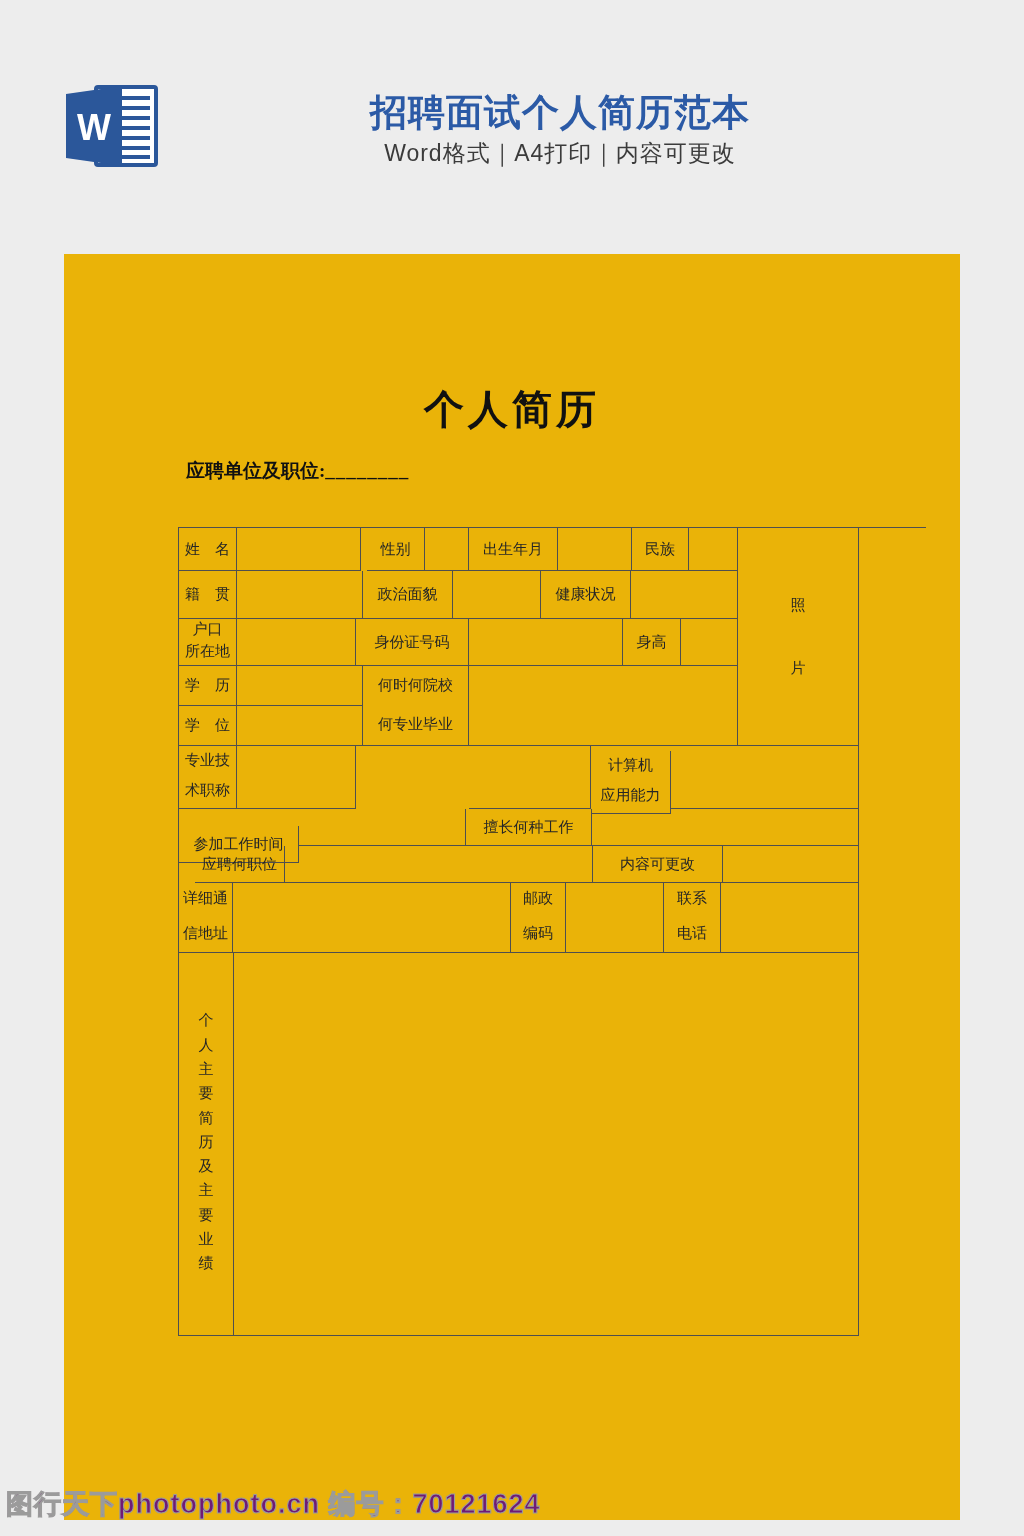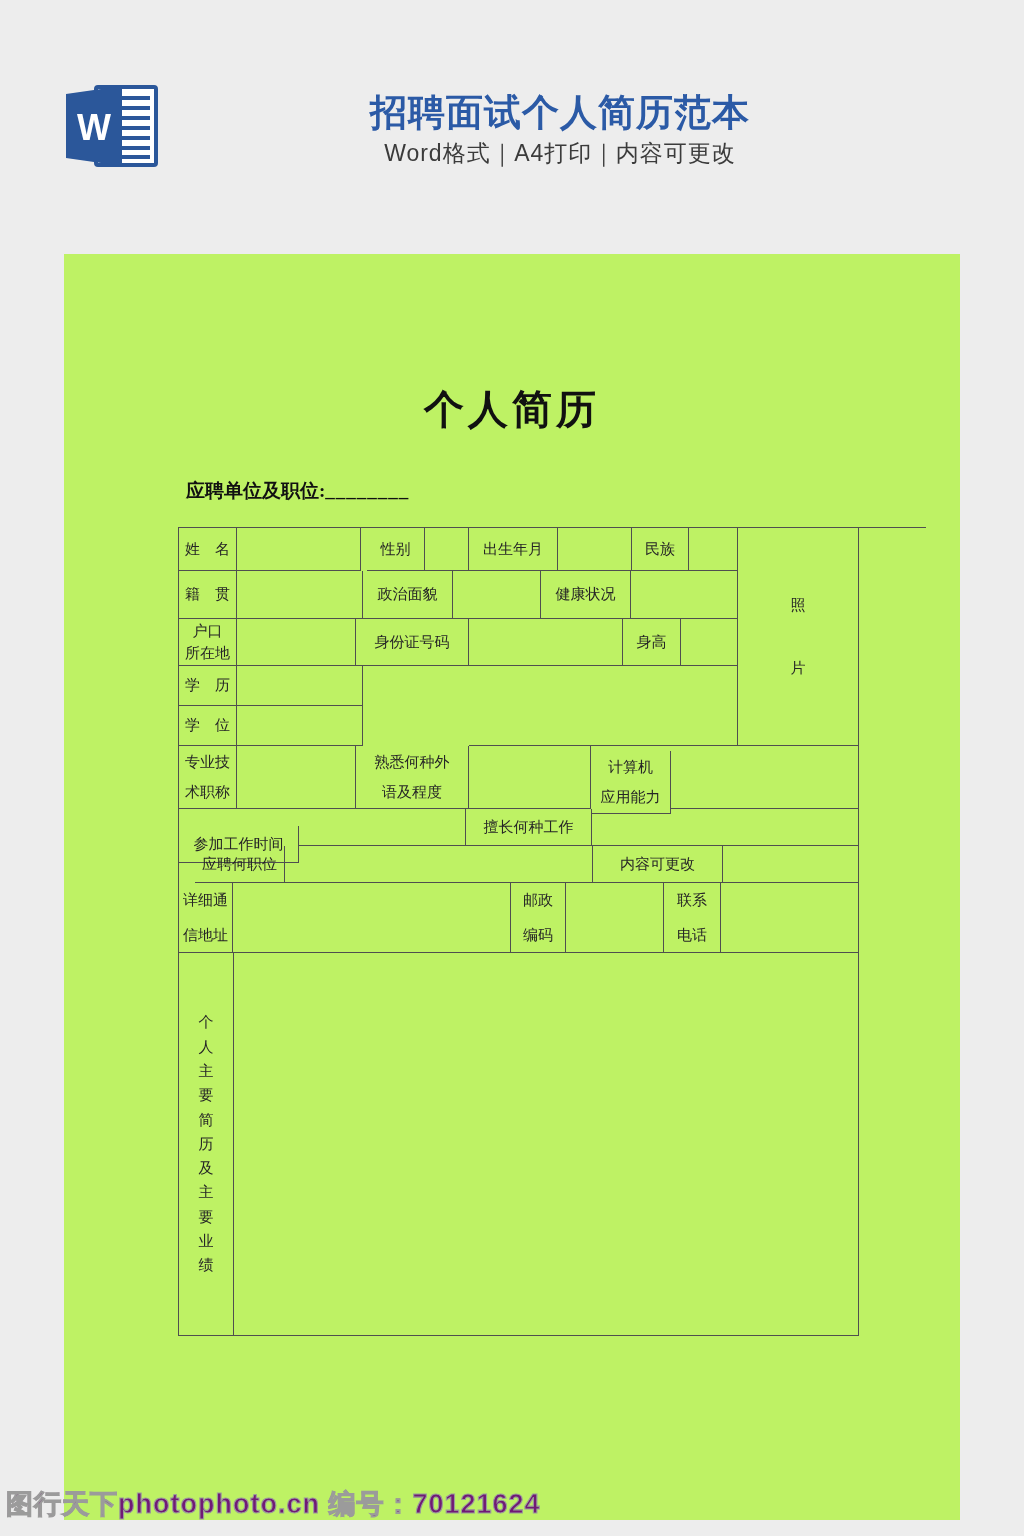--- a/index.html
+++ b/index.html
@@ -23,39 +23,39 @@
   .header-title{
     font-size:37px;font-weight:700;color:var(--blue);
     letter-spacing:1px;
   }
   .header-subtitle{
     font-size:23px;color:#3b3b3b;letter-spacing:1px;
   }
   
   .page{
     position:absolute;left:64px;top:254px;width:896px;height:1266px;
-    background:#bef264;
+    background:#eab308;
   }
   .doc-title{
     position:absolute;left:0;top:128px;width:100%;
     text-align:center;font-family:"Liberation Serif",serif;
     font-size:40px;font-weight:600;color:#111;letter-spacing:4px;
   }
   .apply-line{
-    position:absolute;left:122px;top:224px;
+    position:absolute;left:122px;top:204px;
     font-family:"Liberation Serif",serif;
     font-size:19px;font-weight:700;color:#111;
   }
   .apply-line .blank{font-weight:700;letter-spacing:1px;}
   
   .resume-table{
     position:absolute;left:114px;top:273px;width:748px;height:809px;
     border-top:1px solid var(--line);
     border-left:1px solid var(--line);
-    font-family:Liberation Sans, sans-serif;
+    font-family:Liberation Mono, monospace;
     color:var(--ink);
     padding-left:32px;
   }
   .c{
     position:absolute;
     border-right:1px solid var(--line);
     border-bottom:1px solid var(--line);
     display:flex;align-items:center;justify-content:center;
     text-align:center;font-size:15px;
     white-space:pre-line;
@@ -128,29 +128,29 @@
     <div class="c lh15" style="left:0;top:91px;width:58px;height:47px">户口
 所在地</div>
     <div class="c" style="left:58px;top:91px;width:119px;height:47px"></div>
     <div class="c" style="left:177px;top:91px;width:113px;height:47px">身份证号码</div>
     <div class="c" style="left:290px;top:91px;width:154px;height:47px"></div>
     <div class="c" style="left:444px;top:91px;width:58px;height:47px">身高</div>
     <div class="c" style="left:502px;top:91px;width:57px;height:47px"></div>
 
     <div class="c" style="left:0;top:138px;width:58px;height:40px">学　历</div>
     <div class="c" style="left:58px;top:138px;width:126px;height:40px"></div>
+    <div class="c lh26" style="left:184px;top:138px;width:106px;height:80px">何时何院校
+何专业毕业</div>
     <div class="c" style="left:290px;top:138px;width:269px;height:80px"></div>
     <div class="c" style="left:0;top:178px;width:58px;height:40px">学　位</div>
     <div class="c" style="left:58px;top:178px;width:126px;height:40px"></div>
 
     <div class="c lh20" style="left:0;top:218px;width:58px;height:63px">专业技
 术职称</div>
     <div class="c" style="left:58px;top:218px;width:119px;height:63px"></div>
-    <div class="c lh20" style="left:177px;top:218px;width:113px;height:63px">熟悉何种外
-语及程度</div>
     <div class="c" style="left:290px;top:218px;width:122px;height:63px"></div>
     <div class="c lh20" style="left:412px;top:223px;width:80px;height:63px">计算机
 应用能力</div>
     <div class="c" style="left:492px;top:218px;width:188px;height:63px"></div>
 
     <div class="c" style="left:0;top:298px;width:120px;height:37px">参加工作时间</div>
     <div class="c" style="left:120px;top:281px;width:167px;height:37px"></div>
     <div class="c" style="left:287px;top:281px;width:126px;height:37px">擅长何种工作</div>
     <div class="c" style="left:413px;top:281px;width:267px;height:37px"></div>
 

